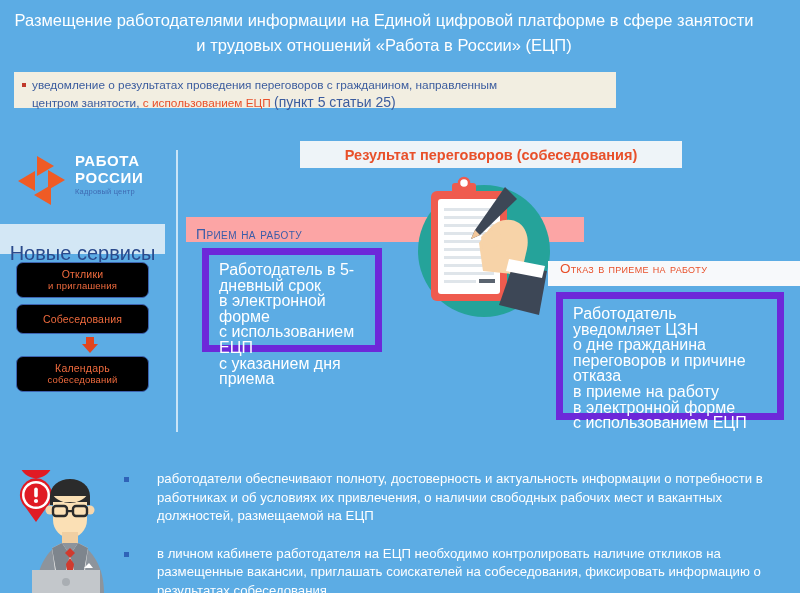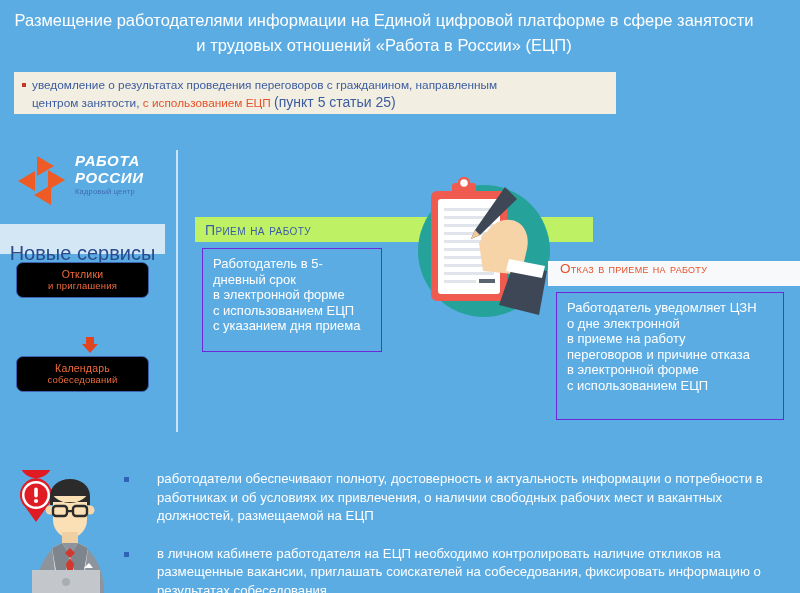--- a/index.html
+++ b/index.html
@@ -17,21 +17,21 @@
     position:absolute; left:10px; top:8px; width:748px;
     text-align:center;
     color:#ffffff;
     font-size:16.5px;
     line-height:25px;
     font-weight:400;
   }
 
   
   #banner {
-    position:absolute; left:14px; top:72px; width:602px; height:42px;
+    position:absolute; left:14px; top:72px; width:602px; height:36px;
     background:#f2eee1;
     padding:5px 10px 0 18px;
     box-sizing:border-box;
   }
   #banner .bsq {
     position:absolute; left:8px; top:11px;
     width:4px; height:4px; background:#c0392b;
   }
   #banner .line {
     color:#3b5c9e;
@@ -53,21 +53,21 @@
   #logo .marks { position:absolute; left:0; top:4px; width:52px; height:50px; }
   #logo .t { position:absolute; width:0; height:0; }
   #logo .t.r { border-top:10px solid transparent; border-bottom:10px solid transparent; border-left:17px solid #ef5b25; }
   #logo .t.l { border-top:10px solid transparent; border-bottom:10px solid transparent; border-right:17px solid #ef5b25; }
   #logo .t1 { left:19px; top:0px; }
   #logo .t2 { left:0px;  top:15px; }
   #logo .t3 { left:30px; top:14px; }
   #logo .t4 { left:16px; top:29px; }
   #logo .txt { position:absolute; left:57px; top:0px; }
   #logo .n1, #logo .n2 {
-    color:#ffffff; font-weight:bold; font-size:15px; letter-spacing:.6px; line-height:17px;font-style:italic;
+    color:#ffffff; font-weight:bold; font-size:15px; letter-spacing:.6px; line-height:17px;
   }
   #logo .sub { color:#3f6bb3; font-size:7.5px; letter-spacing:.2px; margin-top:1px; }
 
   
   #services-band {
     position:absolute; left:0px; top:224px; width:165px; height:30px;
     background:#d3e7f5;
     display:flex; align-items:center; justify-content:center;
   }
   #services-band span { color:#2a4a8c; font-size:20px;margin-top:28px; }
@@ -103,47 +103,47 @@
   
   #main-head {
     position:absolute; left:300px; top:141px; width:382px; height:27px;
     background:#eef4f8;
     display:flex; align-items:center; justify-content:center;
   }
   #main-head span { color:#e8502a; font-weight:bold; font-size:14.5px; }
 
   
   #left-head {
-    position:absolute; left:195px; top:217px; width:398px; height:25px;
-    background:#bef264;
-    display:flex; align-items:center;
+    position:absolute; left:186px; top:217px; width:398px; height:25px;
+    background:#fca5a5;
+    display:flex; align-items:flex-end;
   }
   #left-head span {
     color:#3a5ca8; font-size:14px; padding-left:10px;
     font-variant:small-caps; letter-spacing:.4px;
   }
 
   
   #right-head {
     position:absolute; left:548px; top:261px; width:273px; height:25px;
     background:#f7f9fb;
     display:flex; align-items:flex-start;
   }
   #right-head span {
     color:#e8502a; font-size:13.5px; padding-left:12px;
     font-variant:small-caps; letter-spacing:.3px;
   }
 
   
   .txtbox {
     position:absolute;
-    border:1px solid #6d28d9;
+    border:7px solid #6d28d9;
     box-sizing:border-box;
     color:#ffffff;
-    font-size:13px;
+    font-size:16px;
     line-height:15.6px;
     padding:7px 9px 6px 10px;
   }
   #box-left  { left:202px; top:248px; width:180px; height:104px; }
   #box-right { left:556px; top:292px; width:228px; height:128px; }
 
   
   #illus { position:absolute; left:405px; top:173px; width:160px; height:160px; }
   #illus .circle {
     position:absolute; left:13px; top:12px; width:132px; height:132px;
@@ -195,31 +195,37 @@
   </div>
 
   <div id="services-band">
     <span>Новые сервисы</span>
   </div>
 
   <div class="side-btn" id="btn-otkliki">
     <span class="l1">Отклики</span>
     <span class="l2">и приглашения</span>
   </div>
+  <div class="side-btn" id="btn-sobes">
+    <span class="l1">Собеседования</span>
+  </div>
 
   <div id="down-arrow">
     <span class="shaft"></span>
       <span class="head"></span>
   </div>
 
   <div class="side-btn" id="btn-kalendar">
     <span class="l1">Календарь</span>
     <span class="l2">собеседований</span>
   </div>
 
+  <div id="main-head">
+    <span>Результат переговоров (собеседования)</span>
+  </div>
 
   <div id="left-head">
     <span>Прием на работу</span>
   </div>
 
   <div class="txtbox" id="box-left">
     <div>Работодатель в 5-дневный срок</div>
     <div>в электронной форме</div>
     <div>с использованием ЕЦП</div>
     <div>с указанием дня приема</div>
@@ -258,23 +264,23 @@
       <path d="M104 86 l36 7 l-3 12 l-36 -7 z" fill="#ffffff"></path>
     </svg>
   </div>
 
   <div id="right-head">
     <span>Отказ в приеме на работу</span>
   </div>
 
   <div class="txtbox" id="box-right">
     <div>Работодатель уведомляет ЦЗН</div>
-    <div>о дне электронной</div>
+    <div>о дне гражданина</div>
+    <div>переговоров и причине отказа</div>
     <div>в приеме на работу</div>
-    <div>переговоров и причине отказа</div>
     <div>в электронной форме</div>
     <div>с использованием ЕЦП</div>
   </div>
 
   <div id="man">
     <svg width="120" height="123" viewBox="0 0 120 123">
 
       <path d="M30 8 a17 17 0 1 1 0.01 0 Z" fill="#e01b24"></path>
       <path d="M30 8 a17 17 0 0 0 -10 30 l10 14 l10 -14 a17 17 0 0 0 -10 -30 Z" fill="#e01b24"></path>
       <circle cx="30" cy="25" r="14" fill="#ffffff"></circle>

